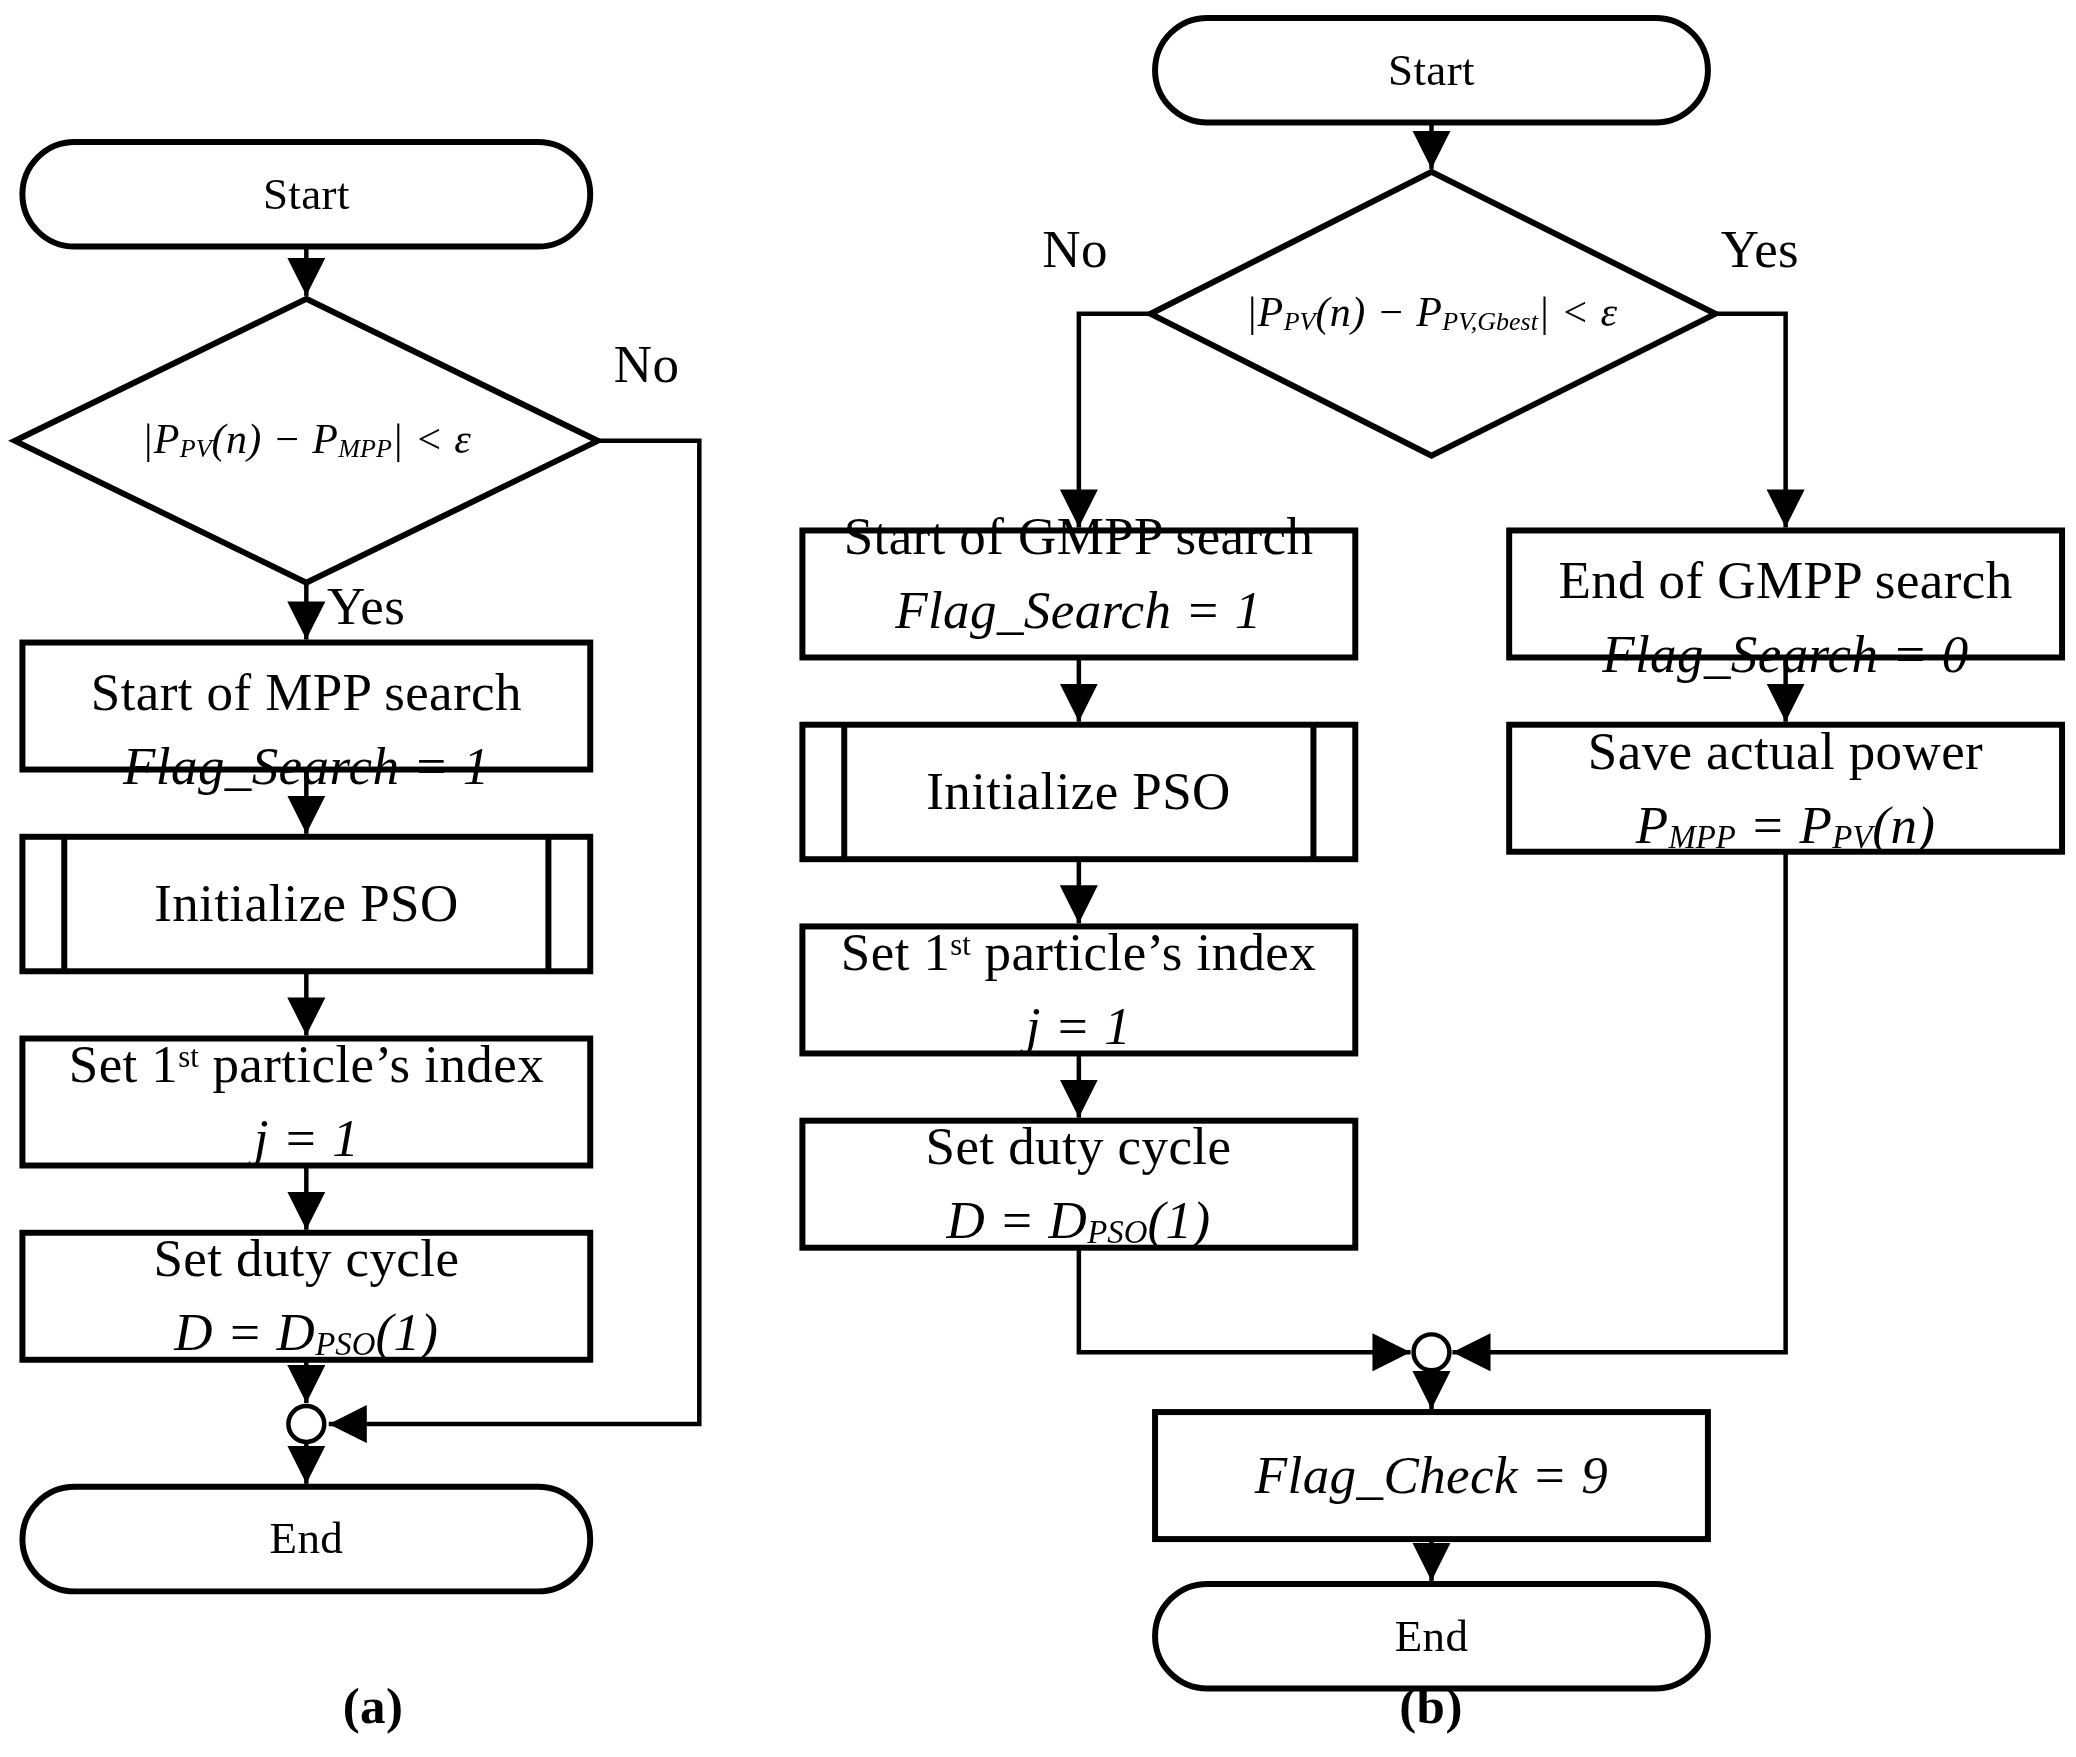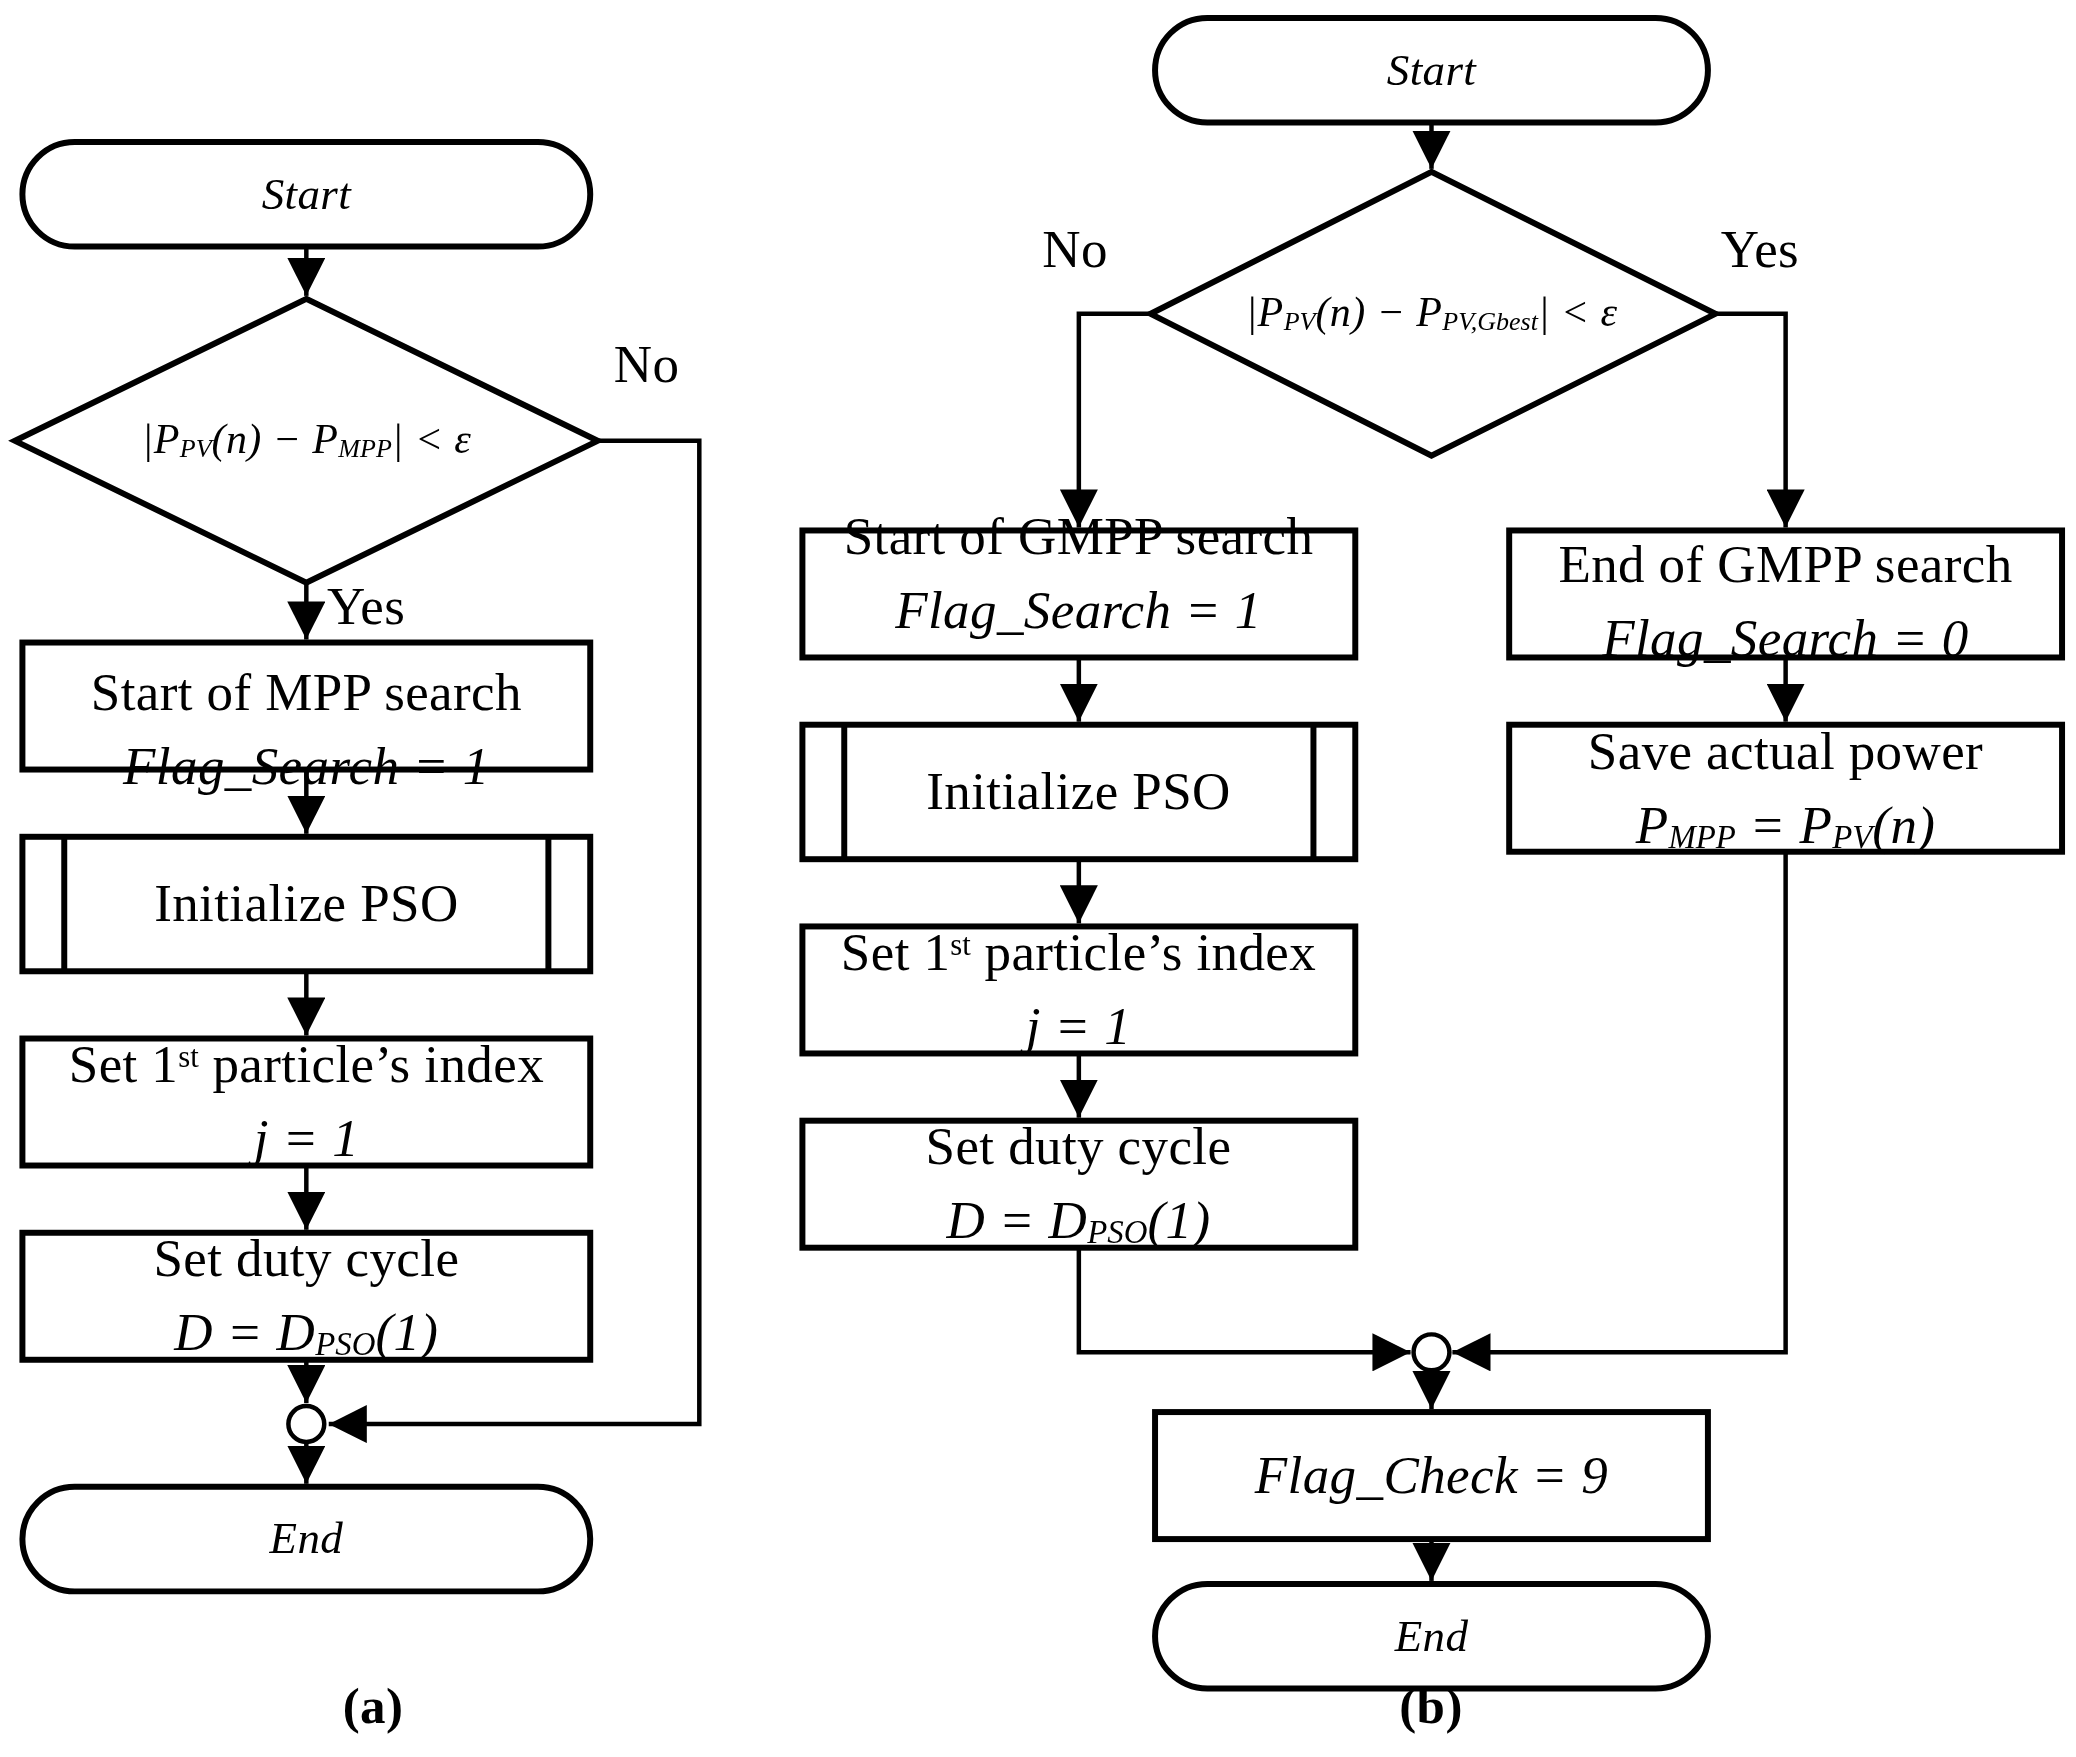--- a/index.html
+++ b/index.html
@@ -19,21 +19,21 @@
   .shapes *{vector-effect:none;}
   .node-text{
     position:absolute;
     display:flex;flex-direction:column;
     align-items:center;justify-content:center;
     text-align:center;
     font-size:53px;line-height:1.38;
     letter-spacing:0.4px;
     white-space:nowrap;
   }
-  .node-text.big{font-size:45px;font-style:italic;}
+  .node-text.big{font-size:45px;}
   .node-text.left{align-items:flex-start;justify-content:center;}
   .it{font-style:italic;font-family:Liberation Serif, serif;}
   .fig-label{font-size:51px;font-weight:bold;}
   .sb{font-size:62%;font-style:italic;vertical-align:-0.14em;letter-spacing:0;}
   .sp{font-size:58%;vertical-align:0.5em;letter-spacing:0;}
   .formula{font-size:42px;}
 </style>
 </head>
 <body>
 
@@ -176,21 +176,21 @@
   <div class="node-text" style="left:802px;top:926px;width:553px;height:127px;">
     <div><span>Set 1</span><span class="sp">st</span><span> particle’s index</span></div>
     <div class="it"><span>j = 1</span></div>
   </div>
 
   <div class="node-text" style="left:802px;top:1120px;width:553px;height:127px;">
     <div><span>Set duty cycle</span></div>
     <div class="it"><span>D = D</span><span class="sb">PSO</span><span>(1)</span></div>
   </div>
 
-  <div class="node-text" style="left:1509px;top:538px;width:553px;height:127px;">
+  <div class="node-text" style="left:1509px;top:554px;width:553px;height:127px;">
     <div><span>End of GMPP search</span></div>
     <div class="it"><span>Flag_Search = 0</span></div>
   </div>
 
   <div class="node-text" style="left:1509px;top:725px;width:553px;height:127px;">
     <div><span>Save actual power</span></div>
     <div class="it"><span>P</span><span class="sb">MPP</span><span> = P</span><span class="sb">PV</span><span>(n)</span></div>
   </div>
 
   <div class="node-text it" style="left:1155px;top:1412px;width:553px;height:127px;">

